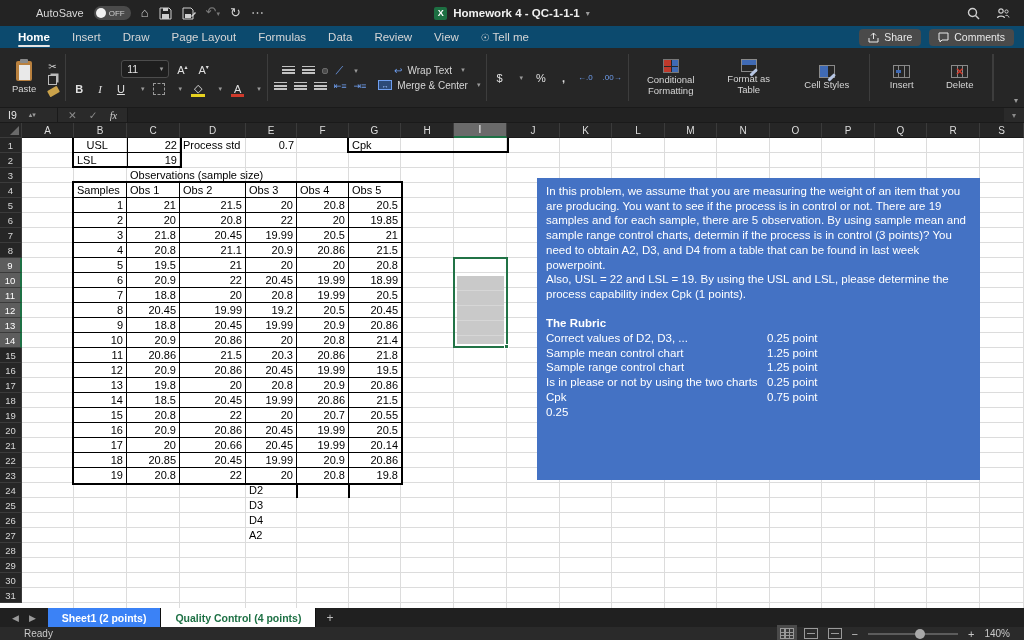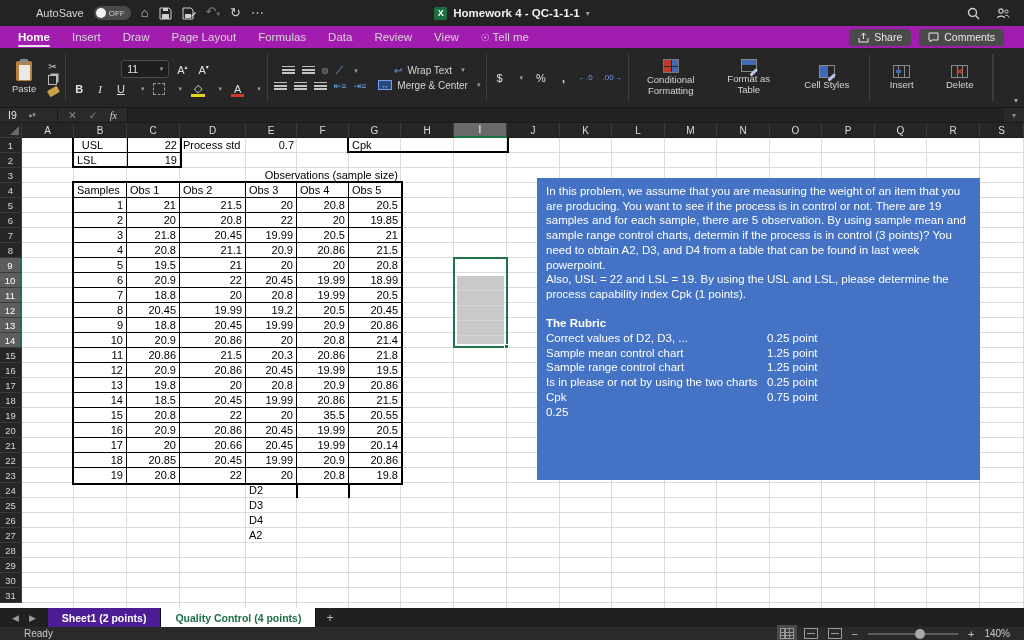--- a/index.html
+++ b/index.html
@@ -17,28 +17,28 @@
   .tb-ic { color:#cfcfcf; font-size:13px; line-height:26px; cursor:default; }
   .dim { color:#7a7a7a; }
   .tb-center { position:absolute; left:0; right:0; top:0; height:26px; display:flex;
                align-items:center; justify-content:center; gap:6px; pointer-events:none; }
   .xl-badge { width:13px; height:13px; background:#1d6f42; border-radius:2px; color:#fff;
               font-size:9px; font-weight:bold; display:flex; align-items:center; justify-content:center; }
   .doc-title { font-weight:bold; font-size:11.5px; color:#f0f0f0; }
   .tb-right { margin-left:auto; display:flex; gap:16px; padding-right:14px; }
 
   
-  .menubar { position:absolute; top:26px; left:0; width:1024px; height:22px; background:#a21caf;
+  .menubar { position:absolute; top:26px; left:0; width:1024px; height:22px; background:#0c4a6e;
              display:flex; align-items:center; color:#d6d6d6; font-size:11.5px; }
   .menu-tabs { display:flex; gap:2px; padding-left:8px; }
   .mtab { padding:3px 10px 4px; border-radius:3px; cursor:default; white-space:nowrap; }
   .mtab.active { font-weight:bold; color:#fff; position:relative; }
   .mtab.active::after { content:""; position:absolute; left:10px; right:10px; bottom:0;
                         height:2px; background:#e4e4e4; border-radius:1px; }
-  .mb-right { margin-left:auto; display:flex; gap:8px; padding-right:20px; }
+  .mb-right { margin-left:auto; display:flex; gap:8px; padding-right:10px; }
   .mb-btn { background:#4a4a4a; border-radius:4px; height:17px; padding:0 9px; display:flex;
             align-items:center; gap:5px; font-size:10.5px; color:#e8e8e8; }
 
   
   .ribbon { position:absolute; top:48px; left:0; width:1024px; height:59px; background:#262626;
             display:flex; align-items:stretch; color:#d6d6d6; font-size:10px; overflow:hidden; }
   .rgroup { display:flex; align-items:center; padding:4px 6px; gap:6px; }
   .rsep { width:1px; background:#3d3d3d; margin:6px 0; }
   .bigbtn { display:flex; flex-direction:column; align-items:center; justify-content:center;
             gap:2px; padding:2px 6px; border-radius:3px; font-size:9.5px; }
@@ -133,21 +133,21 @@
   .selfill { position:absolute; left:2px; top:17px; right:2px; bottom:2px;
              background:repeating-linear-gradient(to bottom, #c9c9c9 0 14px, #d6d6d6 14px 15px); }
   .selhandle { position:absolute; right:-3px; bottom:-3px; width:5px; height:5px;
                background:#217346; border:1px solid #fff; }
 
   
   .tabsbar { position:absolute; top:608px; left:0; width:1024px; height:19px; background:#202020;
              display:flex; align-items:stretch; font-size:10.5px; color:#bdbdbd; }
   .tab-arrows { display:flex; align-items:center; gap:10px; padding:0 12px; color:#9a9a9a; font-size:9px; }
   .stab { display:flex; align-items:center; padding:0 14px; white-space:nowrap; border-right:1px solid #101010; }
-  .stab.red { background:#4c1d95; color:#fff; font-weight:bold; }
+  .stab.red { background:#3b82f6; color:#fff; font-weight:bold; }
   .stab.active { background:#fff; color:#1e7145; font-weight:bold; }
   .addtab { display:flex; align-items:center; padding:0 10px; color:#bdbdbd; font-size:12px; }
 
   
   .statusbar { position:absolute; top:627px; left:0; width:1024px; height:13px; background:#2a2a2a;
                display:flex; align-items:center; color:#c9c9c9; font-size:10px; }
   .ready { padding-left:24px; }
   .sb-right { margin-left:auto; display:flex; align-items:center; gap:10px; padding-right:14px; }
   .view-ic { width:14px; height:11px; border:1px solid #9a9a9a; display:inline-block; }
   .view-ic.grid { background:repeating-linear-gradient(90deg, transparent 0 3.5px, #9a9a9a 3.5px 4.5px),
@@ -477,21 +477,21 @@
         <div class="tcell num">14</div>
         <div class="tcell num">18.5</div>
         <div class="tcell num">20.45</div>
         <div class="tcell num">19.99</div>
         <div class="tcell num">20.86</div>
         <div class="tcell lastc num">21.5</div>
         <div class="tcell num">15</div>
         <div class="tcell num">20.8</div>
         <div class="tcell num">22</div>
         <div class="tcell num">20</div>
-        <div class="tcell num">35.5</div>
+        <div class="tcell num">20.7</div>
         <div class="tcell lastc num">20.55</div>
         <div class="tcell num">16</div>
         <div class="tcell num">20.9</div>
         <div class="tcell num">20.86</div>
         <div class="tcell num">20.45</div>
         <div class="tcell num">19.99</div>
         <div class="tcell lastc num">20.5</div>
         <div class="tcell num">17</div>
         <div class="tcell num">20</div>
         <div class="tcell num">20.66</div>
@@ -612,28 +612,28 @@
       <div class="rownum" style="top: 330px;">22</div>
       <div class="rownum" style="top: 345px;">23</div>
       <div class="rownum" style="top: 360px; text-align: center;">24</div>
       <div class="rownum" style="top: 375px;">25</div>
       <div class="rownum" style="top: 390px;">26</div>
       <div class="rownum" style="top: 405px;">27</div>
       <div class="rownum" style="top: 420px;">28</div>
       <div class="rownum" style="top: 435px;">29</div>
       <div class="rownum" style="top: 450px;">30</div>
       <div class="rownum" style="top: 465px;">31</div>
-      <div class="cell" style="left: 74px; width: 37px; top: 15px; text-align: center;">USL</div>
+      <div class="cell" style="left: 74px; width: 37px; top: 15px; text-align: right;">USL</div>
       <div class="cell" style="left: 127px; width: 53px; top: 15px; text-align: right;">22</div>
       <div class="cell" style="left: 180px; width: 66px; top: 15px; text-align: left;">Process std</div>
       <div class="cell" style="left: 246px; width: 51px; top: 15px; text-align: right;">0.7</div>
       <div class="cell" style="left: 349px; width: 52px; top: 15px; text-align: left;">Cpk</div>
       <div class="cell" style="left: 74px; width: 53px; top: 30px; text-align: left;">LSL</div>
       <div class="cell" style="left: 127px; width: 53px; top: 30px; text-align: right;">19</div>
-      <div class="cell" style="left: 127px; width: 274px; top: 45px; text-align: right;">Observations (sample size)</div>
+      <div class="cell" style="left: 127px; width: 274px; top: 45px; text-align: left;">Observations (sample size)</div>
       <div class="cell" style="left: 246px; width: 51px; top: 360px; text-align: left;">D2</div>
       <div class="cell" style="left: 246px; width: 51px; top: 375px; text-align: left;">D3</div>
       <div class="cell" style="left: 246px; width: 51px; top: 390px; text-align: left;">D4</div>
       <div class="cell" style="left: 246px; width: 51px; top: 405px; text-align: left;">A2</div>
     </div>
 
   <div class="tabsbar">
     <div class="tab-arrows">
       <span>◀</span>
       <span>▶</span>

